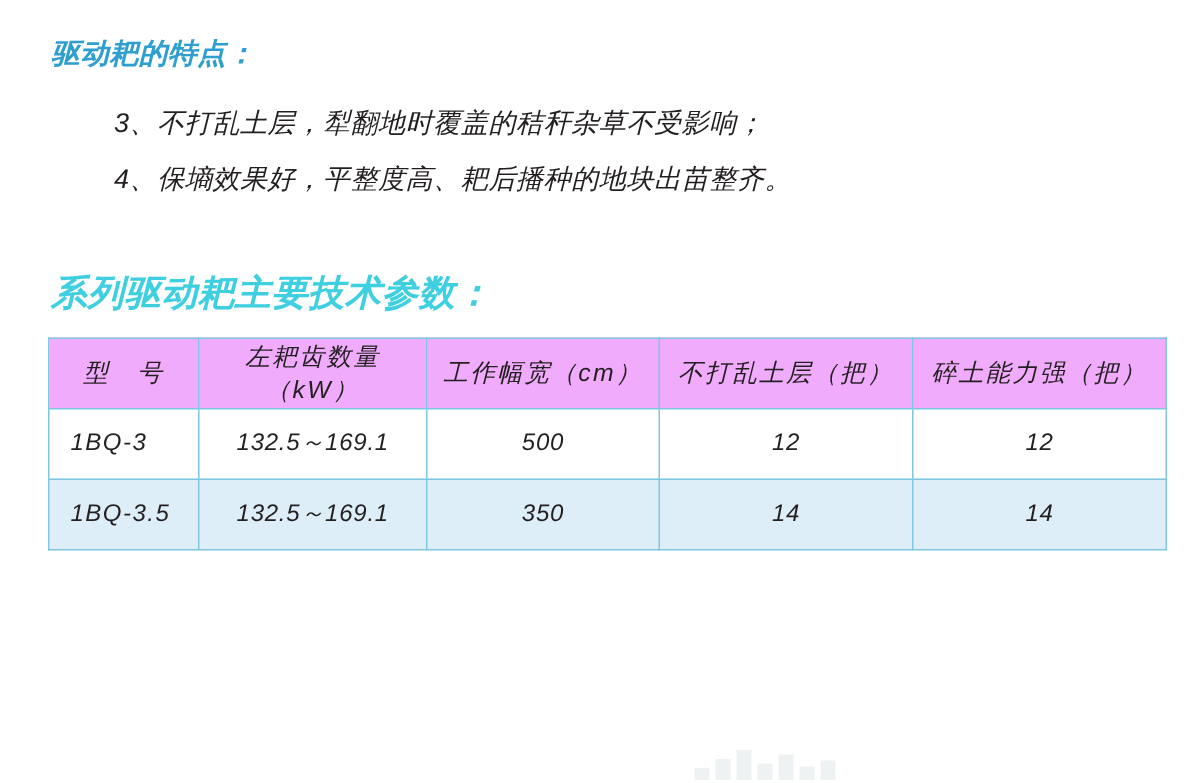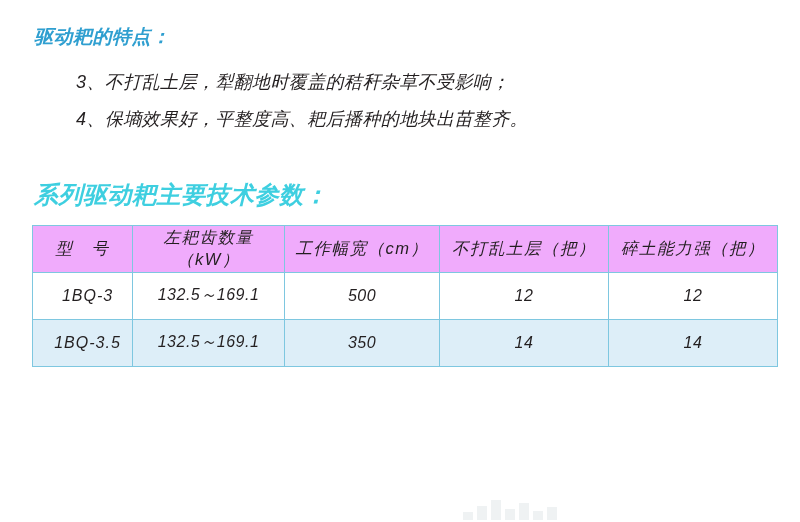--- a/index.html
+++ b/index.html
@@ -71,21 +71,21 @@
     font-size: 16.5px;
     letter-spacing: 1.5px;
   }
   table.spec tbody tr.alt td {
     background: #ddeef8;
   }
   table.spec tbody tr td {
     background: #ffffff;
   }
   table.spec td.model {
-    text-align: center;
+    text-align: left;
     padding-left: 14px;
     letter-spacing: 1px;
   }
   table.spec td.power {
     letter-spacing: 0.5px;
   }
   col.c0 { width: 100px; }
   col.c1 { width: 152px; }
   col.c2 { width: 155px; }
   col.c3 { width: 169px; }

